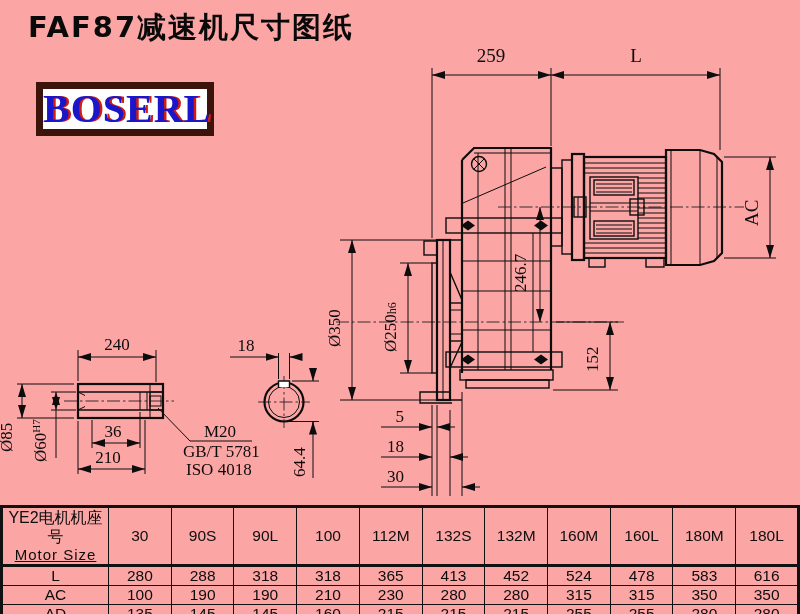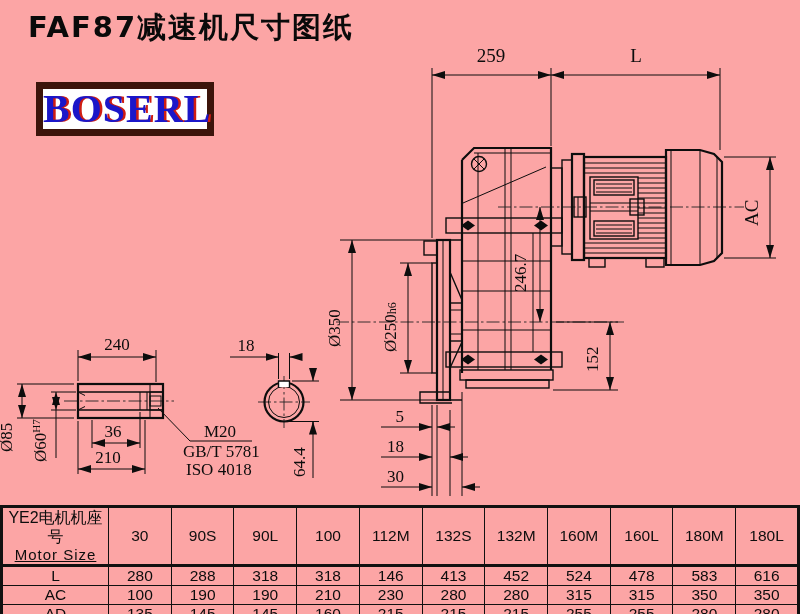--- a/index.html
+++ b/index.html
@@ -238,21 +238,21 @@
             <th>180L</th>
           </tr>
       </thead>
       <tbody id="mt-body">
           <tr>
             <td>L</td>
             <td>280</td>
             <td>288</td>
             <td>318</td>
             <td>318</td>
-            <td>146</td>
+            <td>365</td>
             <td>413</td>
             <td>452</td>
             <td>524</td>
             <td>478</td>
             <td>583</td>
             <td>616</td>
           </tr>
           <tr>
             <td>AC</td>
             <td>100</td>

